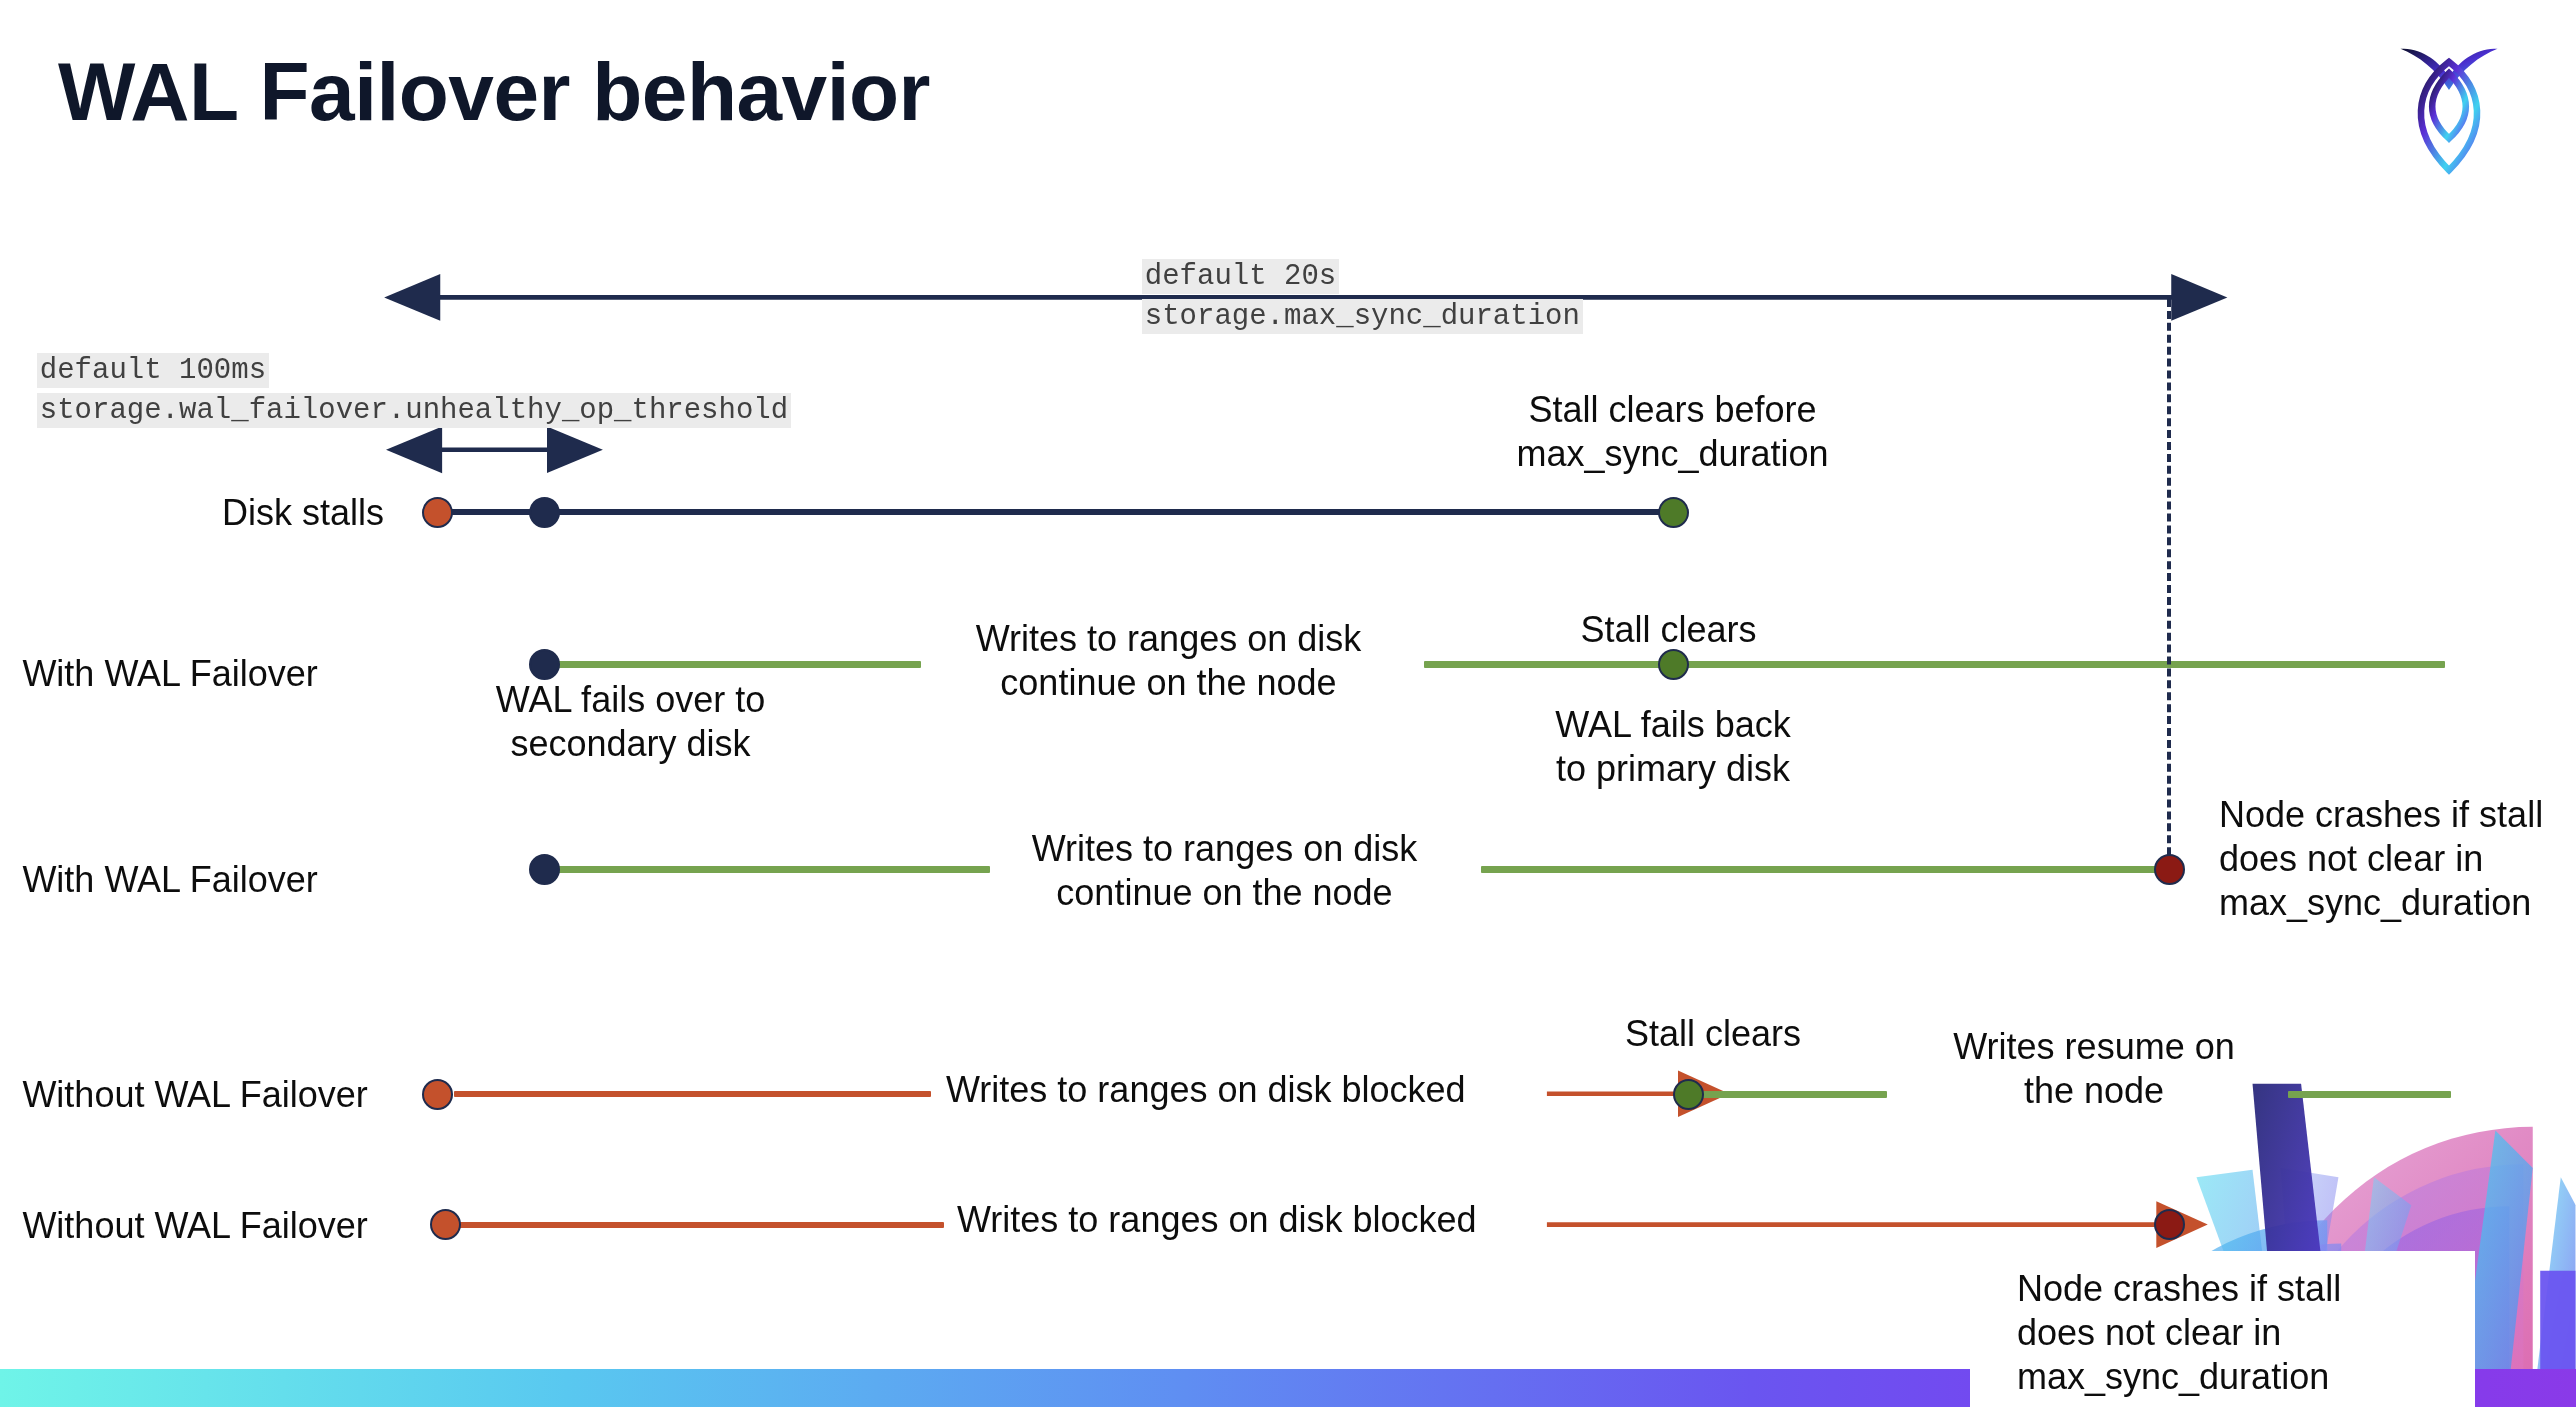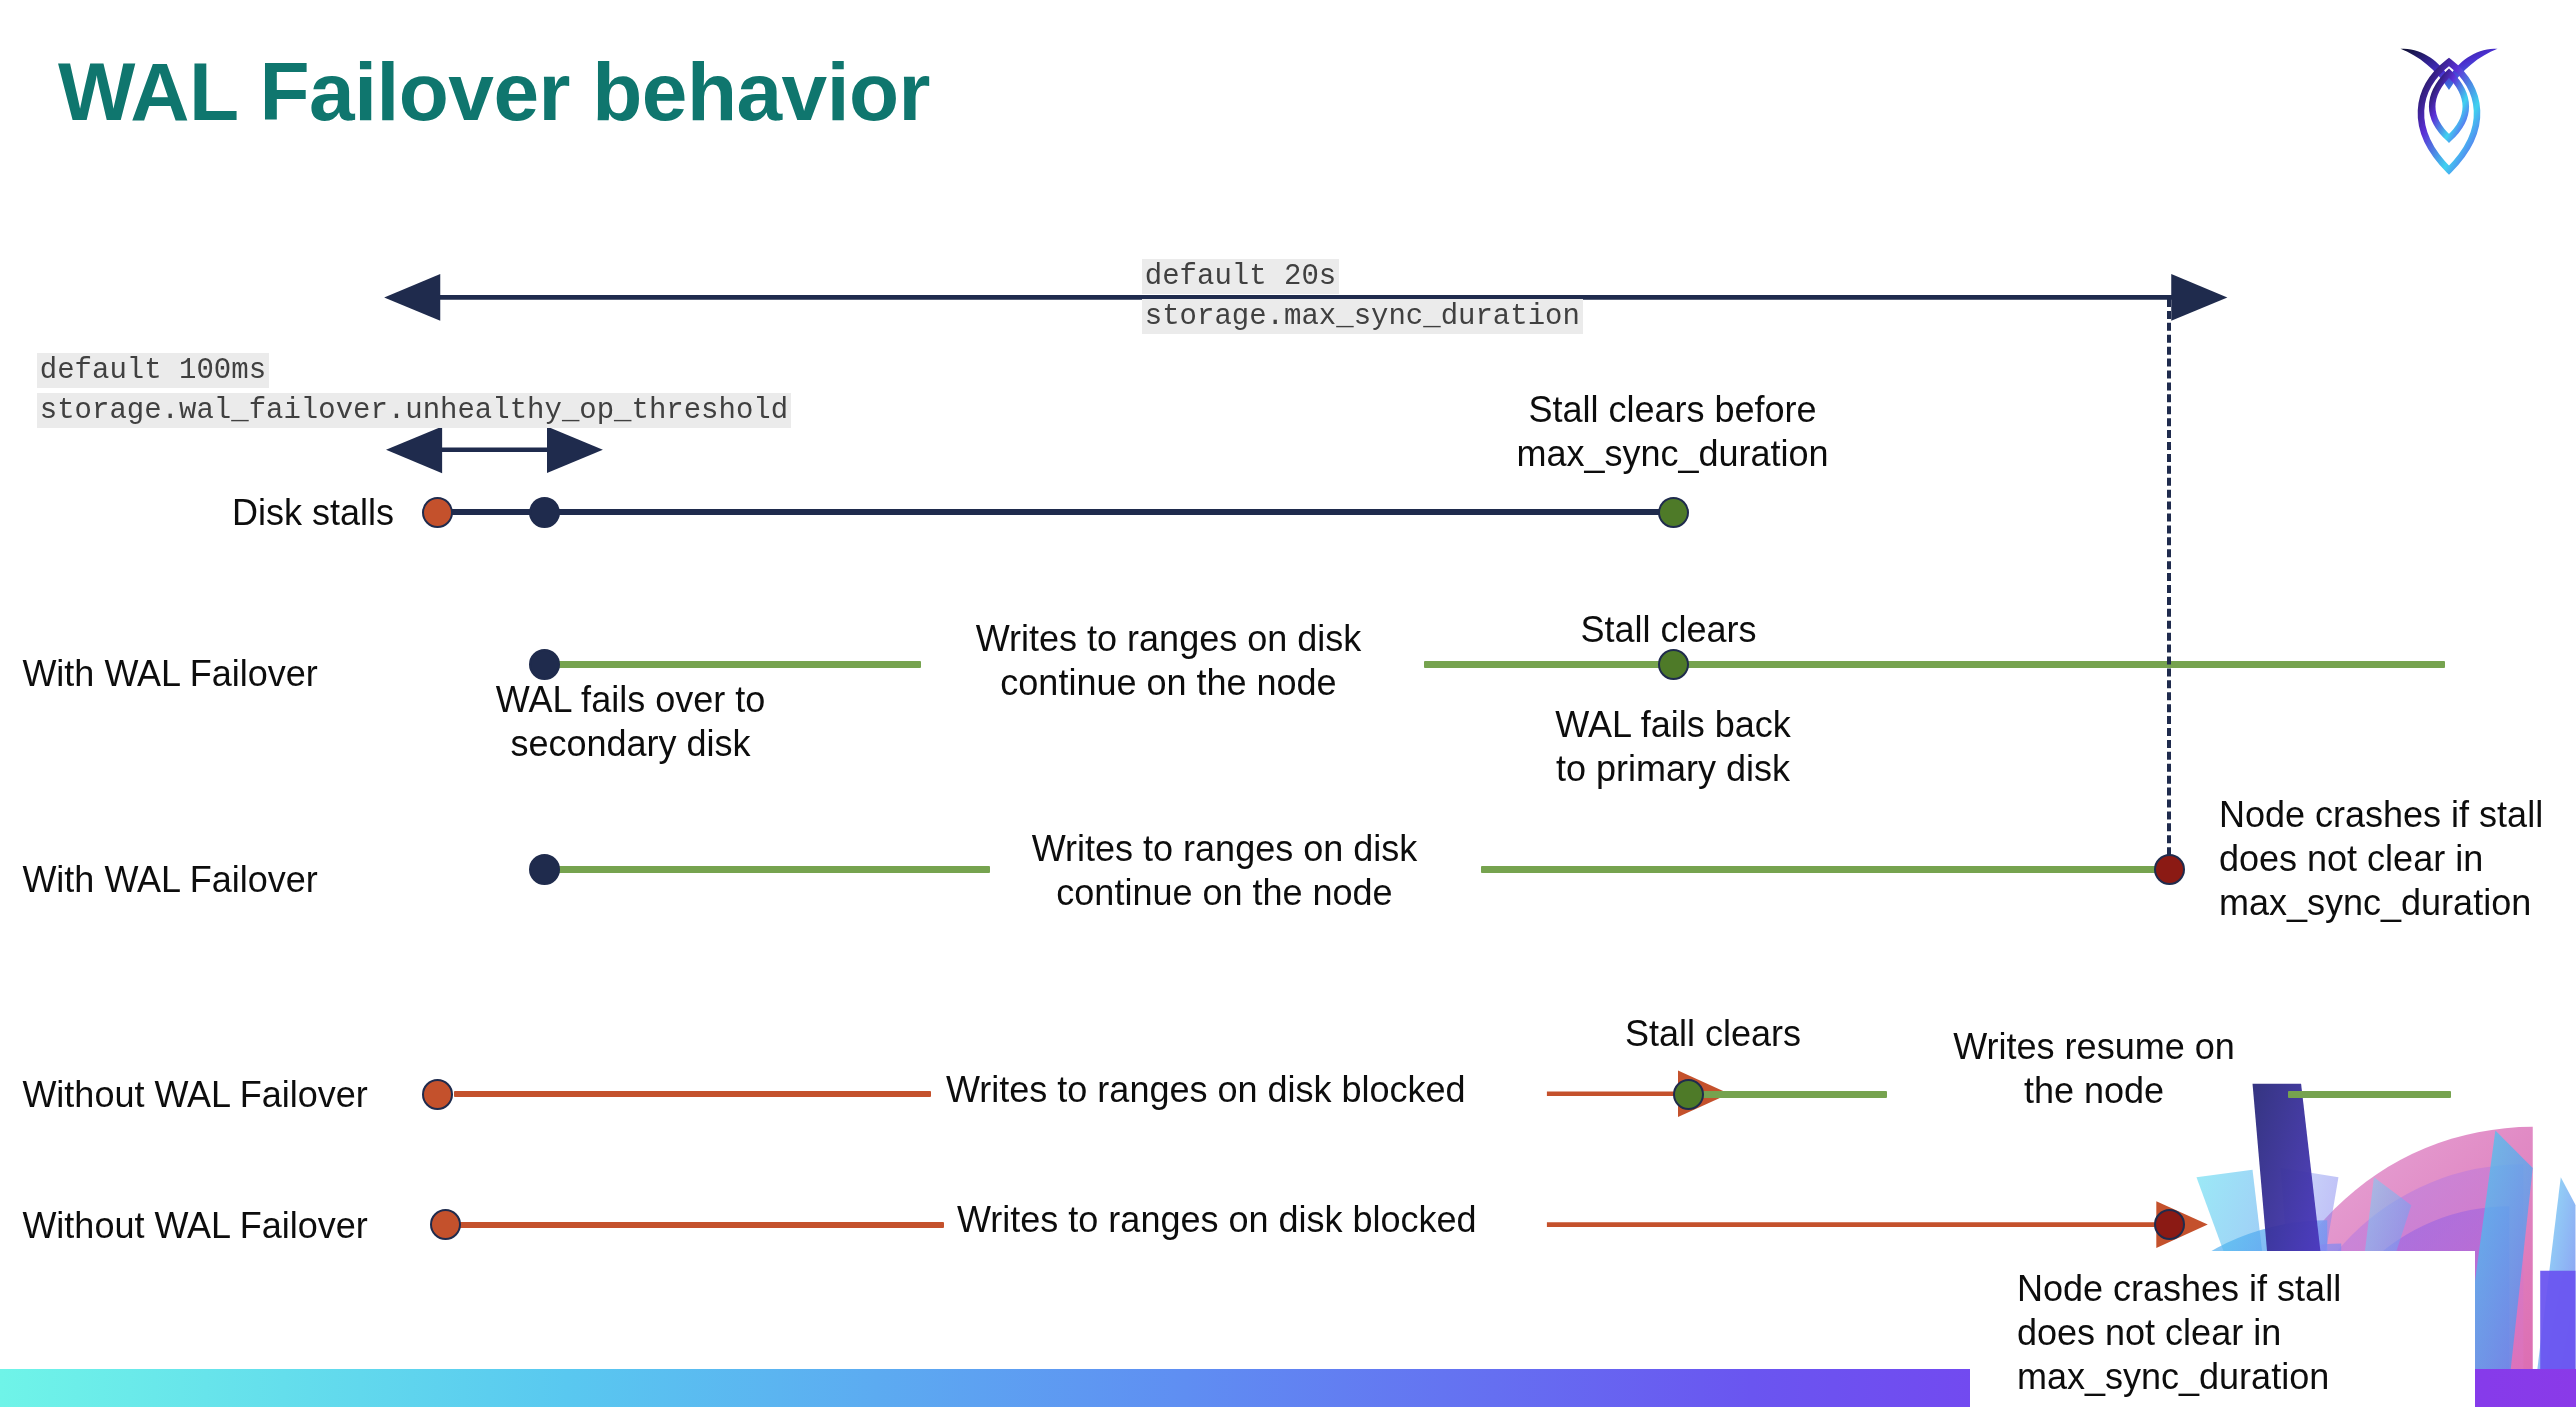--- a/index.html
+++ b/index.html
@@ -25,21 +25,21 @@
   }
 
   
   .title {
     position: absolute;
     left: 58px;
     top: 45px;
     font-size: 82px;
     font-weight: bold;
     letter-spacing: -0.5px;
-    color: #0f766e;
+    color: #0f172a;
     white-space: nowrap;
   }
 
   
   .logo {
     position: absolute;
     left: 2393px;
     top: 28px;
     width: 112px;
     height: 150px;
@@ -257,21 +257,21 @@
   <div class="code-chip" style="left:1142px; top:257px; text-align:left;">
     <span>default 20s</span><br>
     <span>storage.max_sync_duration</span>
   </div>
 
   <div class="code-chip" style="left:37px; top:351px; text-align:left;">
     <span>default 100ms</span><br>
     <span>storage.wal_failover.unhealthy_op_threshold</span>
   </div>
 
-  <div class="row-label" style="left:232px; top:491px;">Disk stalls</div>
+  <div class="row-label" style="left:222px; top:491px;">Disk stalls</div>
 
   <div class="line navy" style="left:449px; top:509px; width:1234px;"></div>
   <div class="dot red" style="left:422px; top:497px; width:31px; height:31px;"></div>
   <div class="dot navy" style="left:529px; top:497px; width:31px; height:31px;"></div>
   <div class="dot green" style="left:1658px; top:497px; width:31px; height:31px;"></div>
 
   <div class="ann center" style="left:1467px; top:388px; width:411px;">Stall clears before
 max_sync_duration</div>
 
   <div class="row-label" style="left:22.4px; top:652px;">With WAL Failover</div>

